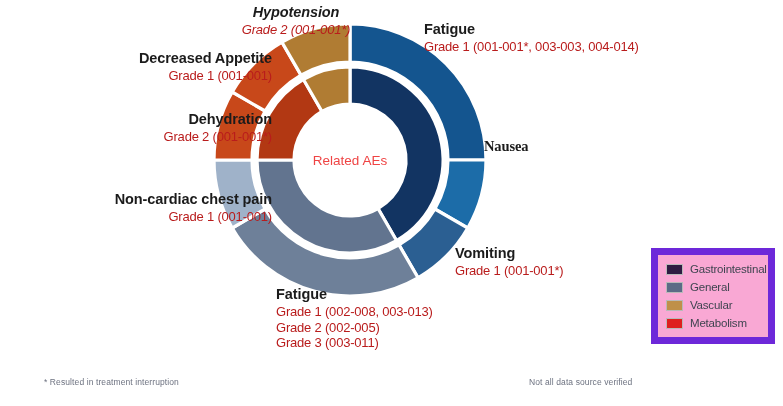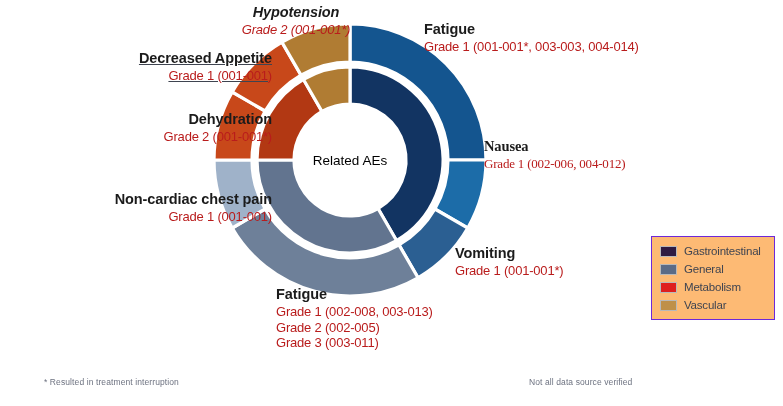--- a/index.html
+++ b/index.html
@@ -33,52 +33,52 @@
     font-size: 13px;
     color: #b91c1c;
     letter-spacing: -0.2px;
   }
   .ta-left   { text-align: left; }
   .ta-right  { text-align: right; }
   .ta-center { text-align: center; }
 
   
   #lbl-hypotension        { left: 196px; top: 4px;   width: 200px; font-style: italic; }
-  #lbl-decreased-appetite { left: 62px;  top: 50px;  width: 210px; text-decoration: underline; }
+  #lbl-decreased-appetite { left: 62px;  top: 50px;  width: 210px; }
   #lbl-dehydration        { left: 62px;  top: 111px; width: 210px; }
   #lbl-noncardiac         { left: 14px;  top: 191px; width: 258px; }
   #lbl-fatigue            { left: 232px; top: 286px; width: 230px; margin-left: 44px; }
   #lbl-diarrhea           { left: 424px; top: 21px;  width: 340px; }
   #lbl-nausea             { left: 484px; top: 138px; width: 280px; font-family: Liberation Serif, serif; }
   #lbl-vomiting           { left: 455px; top: 245px; width: 240px; }
 
   
   #donut-wrap {
     position: absolute;
     left: 212px; top: 22px;
     width: 276px; height: 276px;
   }
   #donut-svg { display: block; width: 276px; height: 276px; }
   .arc { stroke: #ffffff; stroke-width: 3.2; }
   #center-label {
     position: absolute;
     left: 0; top: 0; width: 276px; height: 276px;
     display: flex; align-items: center; justify-content: center;
     font-size: 13.5px;
-    color: #000000;
+    color: #ef4444;
     pointer-events: none;
   }
 
   
   #legend {
     position: absolute;
-    left: 651px; top: 236px;
+    left: 651px; top: 248px;
     width: 124px;
-    border: 1px solid #6d28d9;
-    background: #fdba74;
+    border: 7px solid #6d28d9;
+    background: #f9a8d4;
     padding: 7px 7px 7px 8px;
   }
   .legend-row {
     display: flex;
     align-items: center;
     margin-bottom: 4px;
     height: 14px;
   }
   .legend-row:last-child { margin-bottom: 0; }
   .legend-swatch {
@@ -159,43 +159,42 @@
     <div class="label-sub ta-left">Grade 3 (003-011)</div>
   </div>
 
   <div class="label-block ta-left" id="lbl-diarrhea">
     <div class="label-title">Fatigue</div>
     <div class="label-sub">Grade 1 (001-001*, 003-003, 004-014)</div>
   </div>
 
   <div class="label-block ta-left" id="lbl-nausea">
     <div class="label-title">Nausea</div>
-    <div class="label-sub">Grade 1 (002-006, 004-012)</div>
   </div>
 
   <div class="label-block ta-left" id="lbl-vomiting">
     <div class="label-title">Vomiting</div>
     <div class="label-sub">Grade 1 (001-001*)</div>
   </div>
 
   <div id="legend">
       <div class="legend-row">
         <span class="legend-swatch" style="background: rgb(46, 27, 66);"></span>
         <span class="legend-text">Gastrointestinal</span>
       </div>
       <div class="legend-row">
         <span class="legend-swatch" style="background: rgb(91, 107, 134);"></span>
         <span class="legend-text">General</span>
       </div>
       <div class="legend-row">
+        <span class="legend-swatch" style="background: rgb(191, 144, 73);"></span>
+        <span class="legend-text">Vascular</span>
+      </div>
+      <div class="legend-row">
         <span class="legend-swatch" style="background: rgb(222, 31, 31);"></span>
         <span class="legend-text">Metabolism</span>
       </div>
-      <div class="legend-row">
-        <span class="legend-swatch" style="background: rgb(191, 144, 73);"></span>
-        <span class="legend-text">Vascular</span>
-      </div>
     </div>
 
   <div class="footnote" id="footnote-left">*  Resulted in treatment interruption</div>
   <div class="footnote" id="footnote-right">Not all data source verified</div>
 
 </div>
 
 </body></html>

